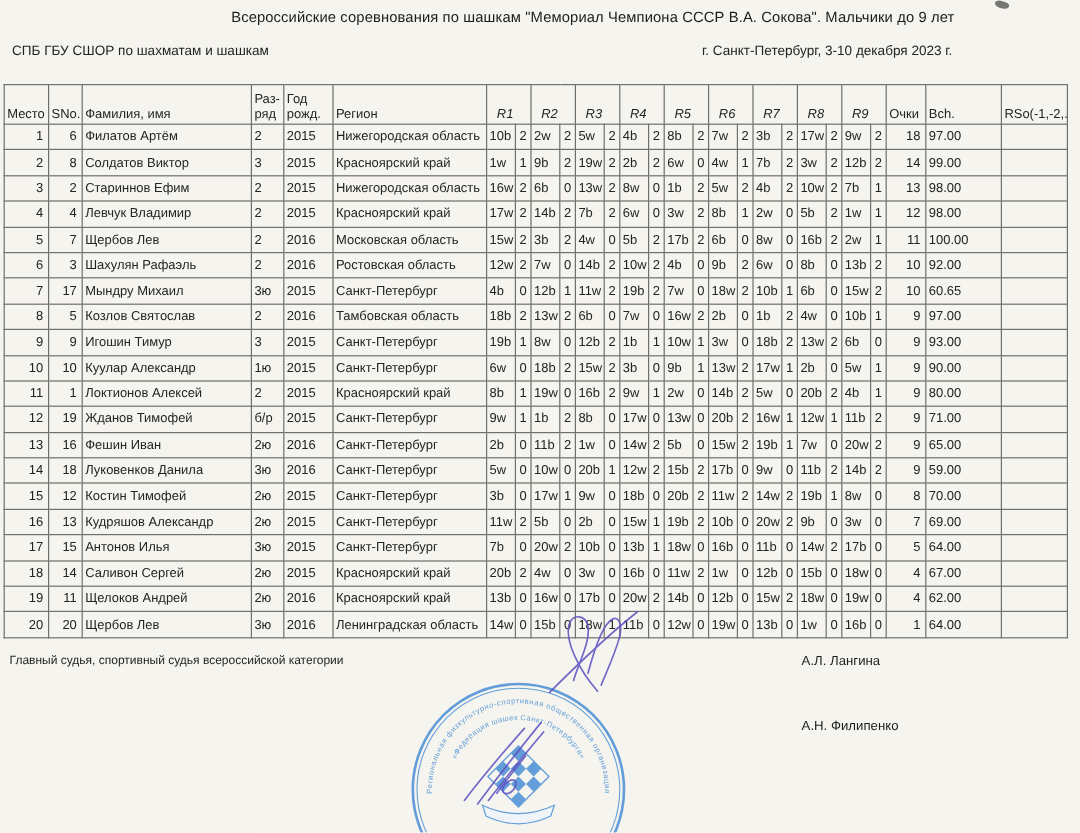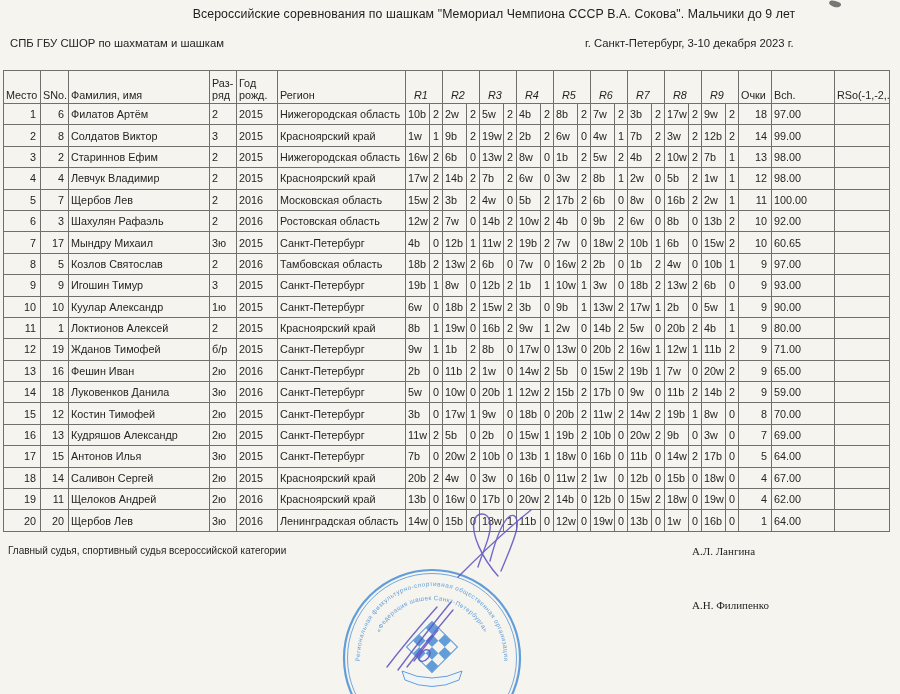--- a/index.html
+++ b/index.html
@@ -24,21 +24,21 @@
   .results th{
     vertical-align:bottom; text-align:left; white-space:normal;
     line-height:1.12; height:29px; padding:1px 2px 2px 2px; font-size:10.8px;
   }
   .results th.rh{padding-left:8px;font-style:italic;}
   .results td{height:20.4px; vertical-align:middle;}
   .results .num{text-align:right; padding-right:4px;}
   .results .left{text-align:left;}
   .results .score{text-align:center; padding:0 1px;}
   .footer-label{position:absolute; left:8px; font-size:10px; color:#1f1f1f;}
-  .footer-name{position:absolute; left:692px; font-size:11px; color:#1f1f1f;font-family:Liberation Serif, serif;}
+  .footer-name{position:absolute; left:668px; font-size:11px; color:#1f1f1f;}
   .fr1{top:545px;} .fr2{top:599px;}
   .overlay{position:absolute; top:0; left:0; pointer-events:none;}
   .artifact{
     position:absolute; top:1px; left:829px; width:12px; height:6px;
     background:#4e4e4e; border-radius:50% 40% 60% 50%;
     transform:rotate(18deg); opacity:.75;
   }
 </style>
 </head>
 <body>

